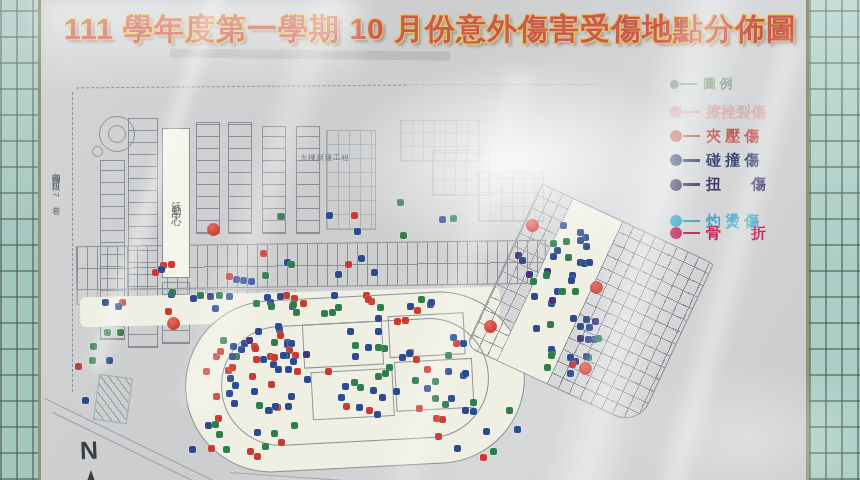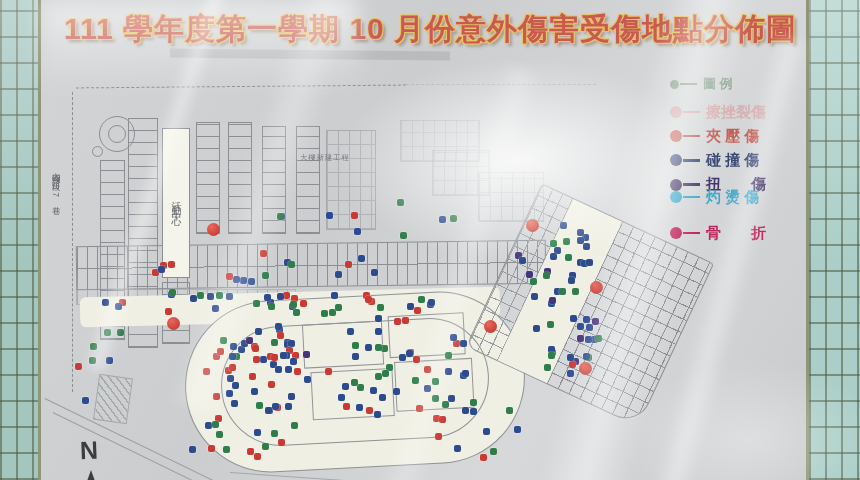--- a/index.html
+++ b/index.html
@@ -399,21 +399,21 @@
         <div class="legend-row" style="top: 82.4px; opacity: 0.92;">
           <span class="legend-dot" style="background:#2b3a6b"></span>
           <span class="legend-line" style="background:#2b3a6b"></span>
           <span class="legend-label" style="color:#2b3a6b">碰 撞 傷</span>
         </div>
         <div class="legend-row" style="top: 106.6px; opacity: 0.95;">
           <span class="legend-dot" style="background:#3d2e63"></span>
           <span class="legend-line" style="background:#3d2e63"></span>
           <span class="legend-label" style="color:#3d2e63">扭　　傷</span>
         </div>
-        <div class="legend-row" style="top: 119px; opacity: 1;">
+        <div class="legend-row" style="top: 143px; opacity: 1;">
           <span class="legend-dot" style="background:#3fa8cc"></span>
           <span class="legend-line" style="background:#3fa8cc"></span>
           <span class="legend-label" style="color:#3fa8cc">灼 燙 傷</span>
         </div>
         <div class="legend-row" style="top: 155px; opacity: 1;">
           <span class="legend-dot" style="background:#c2255c"></span>
           <span class="legend-line" style="background:#c2255c"></span>
           <span class="legend-label" style="color:#c2255c">骨　　折</span>
         </div>
       </div>

